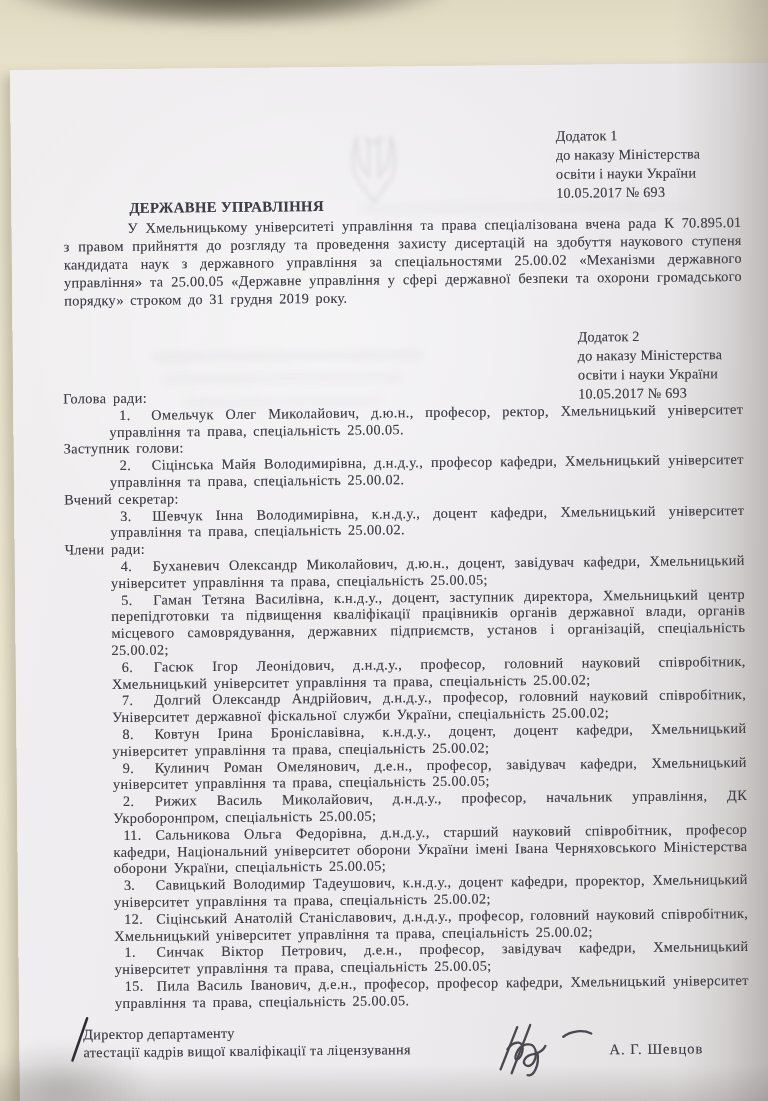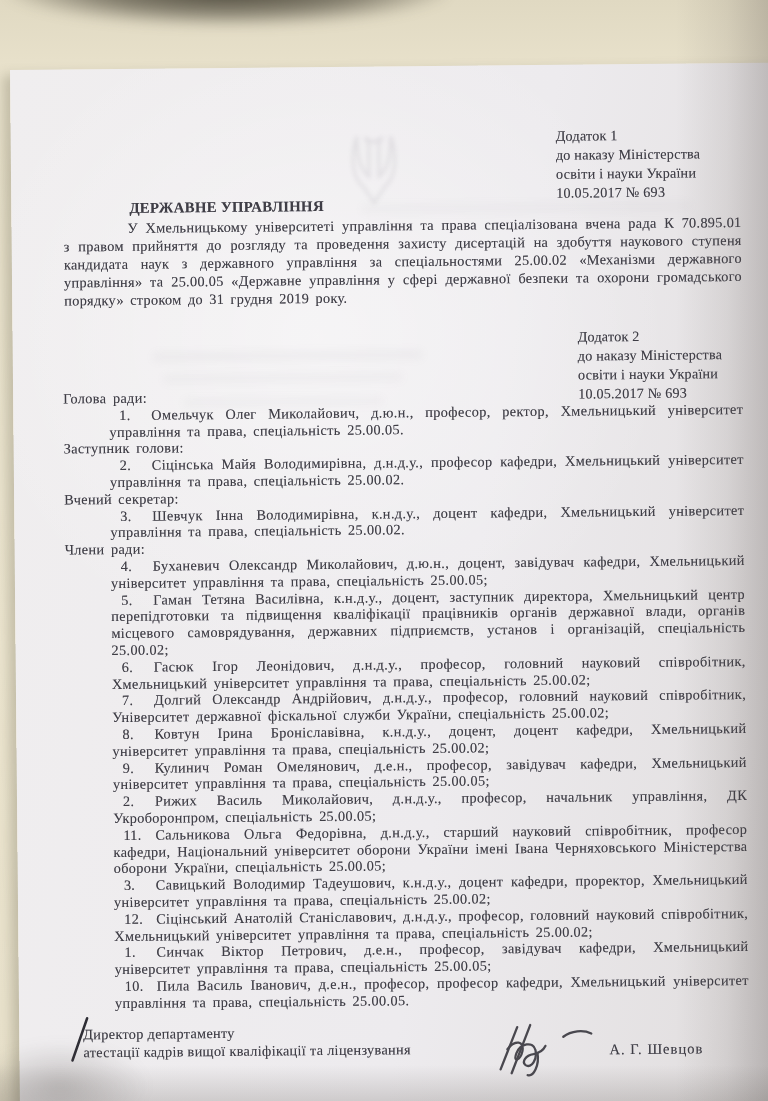--- a/index.html
+++ b/index.html
@@ -116,21 +116,21 @@
       <div class="member"><span class="num">5.</span><span>Гаман Тетяна Василівна, к.н.д.у., доцент, заступник директора, Хмельницький центр перепідготовки та підвищення кваліфікації працівників органів державної влади, органів місцевого самоврядування, державних підприємств, установ і організацій, спеціальність 25.00.02;</span></div>
       <div class="member"><span class="num">6.</span><span>Гасюк Ігор Леонідович, д.н.д.у., професор, головний науковий співробітник, Хмельницький університет управління та права, спеціальність 25.00.02;</span></div>
       <div class="member"><span class="num">7.</span><span>Долгий Олександр Андрійович, д.н.д.у., професор, головний науковий співробітник, Університет державної фіскальної служби України, спеціальність 25.00.02;</span></div>
       <div class="member"><span class="num">8.</span><span>Ковтун Ірина Броніславівна, к.н.д.у., доцент, доцент кафедри, Хмельницький університет управління та права, спеціальність 25.00.02;</span></div>
       <div class="member"><span class="num">9.</span><span>Кулинич Роман Омелянович, д.е.н., професор, завідувач кафедри, Хмельницький університет управління та права, спеціальність 25.00.05;</span></div>
       <div class="member"><span class="num">2.</span><span>Рижих Василь Миколайович, д.н.д.у., професор, начальник управління, ДК Укроборонпром, спеціальність 25.00.05;</span></div>
       <div class="member"><span class="num">11.</span><span>Сальникова Ольга Федорівна, д.н.д.у., старший науковий співробітник, професор кафедри, Національний університет оборони України імені Івана Черняховського Міністерства оборони України, спеціальність 25.00.05;</span></div>
       <div class="member"><span class="num">3.</span><span>Савицький Володимир Тадеушович, к.н.д.у., доцент кафедри, проректор, Хмельницький університет управління та права, спеціальність 25.00.02;</span></div>
       <div class="member"><span class="num">12.</span><span>Сіцінський Анатолій Станіславович, д.н.д.у., професор, головний науковий співробітник, Хмельницький університет управління та права, спеціальність 25.00.02;</span></div>
       <div class="member"><span class="num">1.</span><span>Синчак Віктор Петрович, д.е.н., професор, завідувач кафедри, Хмельницький університет управління та права, спеціальність 25.00.05;</span></div>
-      <div class="member"><span class="num">10.</span><span>Пила Василь Іванович, д.е.н., професор, професор кафедри, Хмельницький університет управління та права, спеціальність 25.00.05.</span></div>
+      <div class="member"><span class="num">15.</span><span>Пила Василь Іванович, д.е.н., професор, професор кафедри, Хмельницький університет управління та права, спеціальність 25.00.05.</span></div>
     </div>
 
     <div class="pen-slash">
       <svg width="26" height="48" viewBox="0 0 26 48" xmlns="http://www.w3.org/2000/svg">
         <path d="M22 3 L7 45" stroke="#2e2d35" stroke-width="2.6" stroke-linecap="round" fill="none"></path>
       </svg>
     </div>
     <div class="txt sign-pos">
       <div>Директор департаменту</div>
       <div>атестації кадрів вищої кваліфікації та ліцензування</div>

